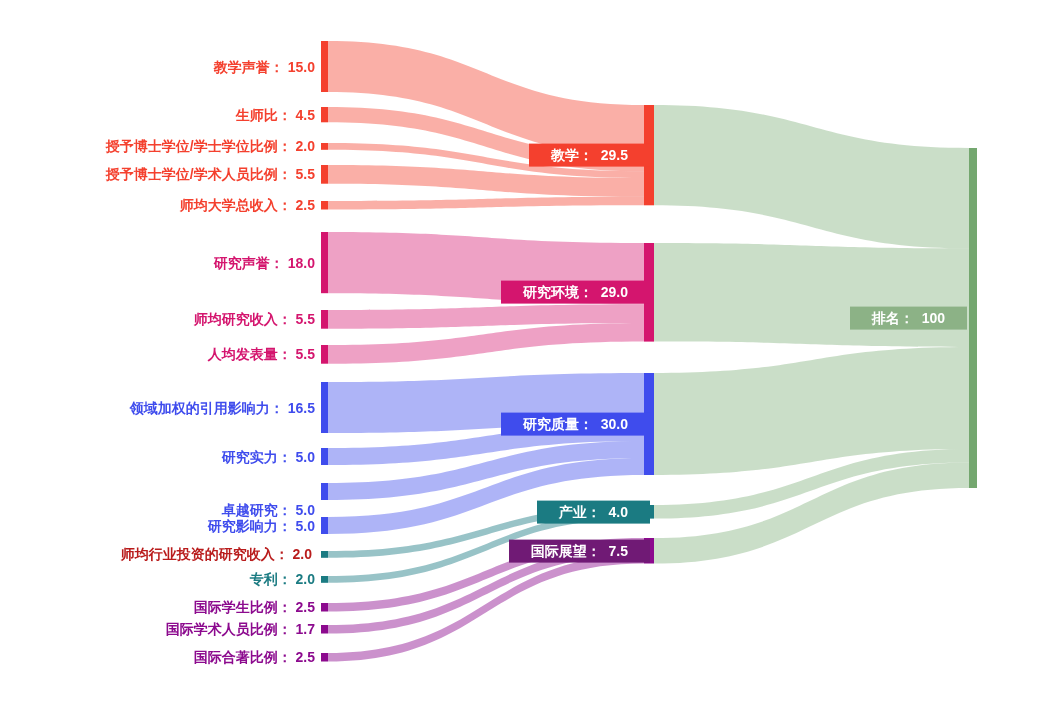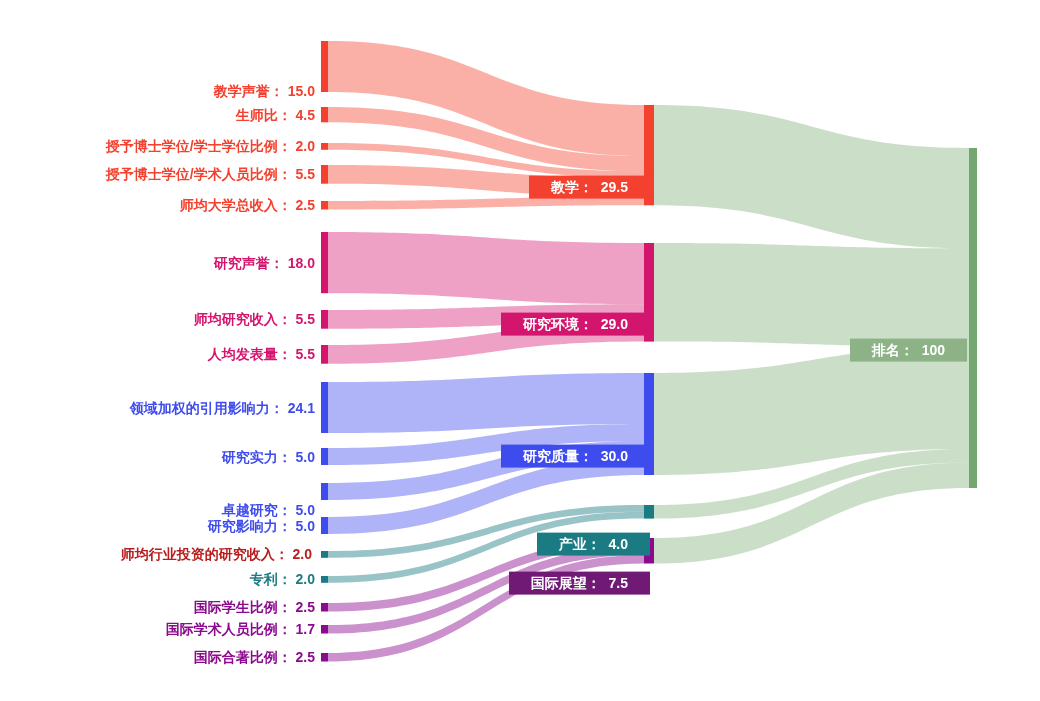--- a/index.html
+++ b/index.html
@@ -17,21 +17,20 @@
     font-weight:bold;
     font-size:14px;
     white-space:pre;
     line-height:1.2;
   }
   .lbl-text { text-align:right; }
   .lbl-box {
     color:#ffffff;
     padding:3px 22px;
     text-align:center;
-    margin-top:32px;
   }
 </style>
 </head>
 <body>
 
 <div class="stage">
   <svg id="sankey-svg" width="1040" height="701">
       <path d="M328,41 C486,41 486,105 644,105 L644,156 C486,156 486,92 328,92 Z" fill="rgba(244,64,46,0.42)"></path>
       <path d="M328,107 C486,107 486,156 644,156 L644,171.3 C486,171.3 486,122.3 328,122.3 Z" fill="rgba(244,64,46,0.42)"></path>
       <path d="M328,143 C486,143 486,171.3 644,171.3 L644,178.10000000000002 C486,178.10000000000002 486,149.8 328,149.8 Z" fill="rgba(244,64,46,0.42)"></path>
@@ -72,29 +71,29 @@
       <rect x="321" y="625" width="7" height="8.5" fill="#8c0a8e"></rect>
       <rect x="321" y="653" width="7" height="8.5" fill="#8c0a8e"></rect>
       <rect x="644" y="105" width="10" height="100.3" fill="#f4402e"></rect>
       <rect x="644" y="243" width="10" height="98.6" fill="#d4156e"></rect>
       <rect x="644" y="373" width="10" height="102" fill="#3f4ced"></rect>
       <rect x="644" y="505" width="10" height="13.6" fill="#1b7b82"></rect>
       <rect x="644" y="538" width="10" height="25.5" fill="#8c0a8e"></rect>
       <rect x="969" y="148" width="8" height="340" fill="#74a76f"></rect>
     </svg>
   <div id="sankey-labels">
-      <div class="lbl lbl-text" style="top: 66.5px; right: 725px; color: rgb(244, 64, 46); margin-top: 24px;">教学声誉： 15.0</div>
+      <div class="lbl lbl-text" style="top: 66.5px; right: 725px; color: rgb(244, 64, 46);">教学声誉： 15.0</div>
       <div class="lbl lbl-text" style="top: 114.65px; right: 725px; color: rgb(244, 64, 46);">生师比： 4.5</div>
       <div class="lbl lbl-text" style="top: 146.4px; right: 725px; color: rgb(244, 64, 46);">授予博士学位/学士学位比例： 2.0</div>
       <div class="lbl lbl-text" style="top: 174.35px; right: 725px; color: rgb(244, 64, 46);">授予博士学位/学术人员比例： 5.5</div>
       <div class="lbl lbl-text" style="top: 205.25px; right: 725px; color: rgb(244, 64, 46);">师均大学总收入： 2.5</div>
       <div class="lbl lbl-text" style="top: 262.6px; right: 725px; color: rgb(212, 21, 110);">研究声誉： 18.0</div>
       <div class="lbl lbl-text" style="top: 319.35px; right: 725px; color: rgb(212, 21, 110);">师均研究收入： 5.5</div>
       <div class="lbl lbl-text" style="top: 354.35px; right: 725px; color: rgb(212, 21, 110);">人均发表量： 5.5</div>
-      <div class="lbl lbl-text" style="top: 407.5px; right: 725px; color: rgb(63, 76, 237);">领域加权的引用影响力： 24.1</div>
+      <div class="lbl lbl-text" style="top: 407.5px; right: 725px; color: rgb(63, 76, 237);">领域加权的引用影响力： 16.5</div>
       <div class="lbl lbl-text" style="top: 456.5px; right: 725px; color: rgb(63, 76, 237);">研究实力： 5.0</div>
       <div class="lbl lbl-text" style="top: 510px; right: 725px; color: rgb(63, 76, 237);">卓越研究： 5.0</div>
       <div class="lbl lbl-text" style="top: 525.5px; right: 725px; color: rgb(63, 76, 237); text-align: center;">研究影响力： 5.0</div>
       <div class="lbl lbl-text" style="top: 554.4px; right: 728px; color: #b91c1c;">师均行业投资的研究收入： 2.0</div>
       <div class="lbl lbl-text" style="top: 579.4px; right: 725px; color: rgb(27, 123, 130);">专利： 2.0</div>
       <div class="lbl lbl-text" style="top: 607.25px; right: 725px; color: rgb(140, 10, 142);">国际学生比例： 2.5</div>
       <div class="lbl lbl-text" style="top: 629.25px; right: 725px; color: rgb(140, 10, 142);">国际学术人员比例： 1.7</div>
       <div class="lbl lbl-text" style="top: 657.25px; right: 725px; color: rgb(140, 10, 142);">国际合著比例： 2.5</div>
       <div class="lbl lbl-box" style="top: 155.15px; right: 390px; background: rgb(244, 64, 46); color: rgb(255, 255, 255);">教学：  29.5</div>
       <div class="lbl lbl-box" style="top: 292.3px; right: 390px; background: rgb(212, 21, 110); color: rgb(255, 255, 255);">研究环境：  29.0</div>

